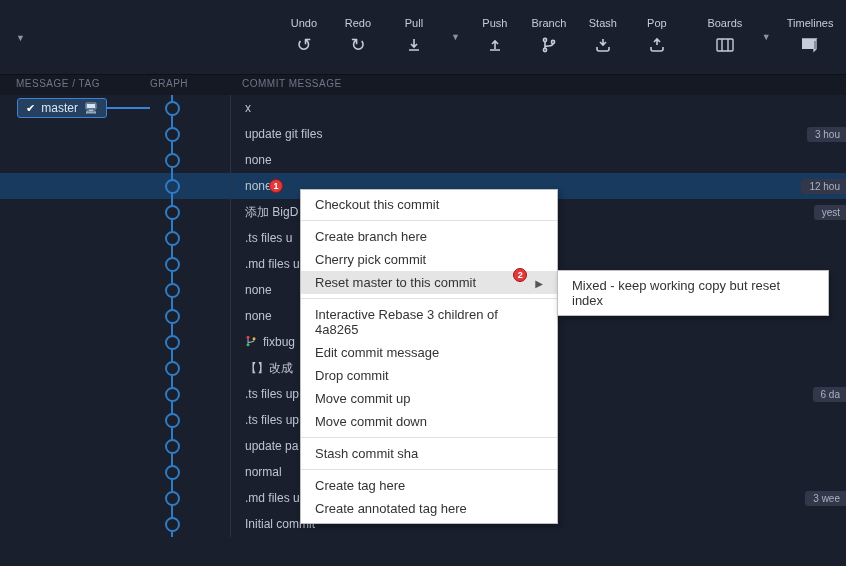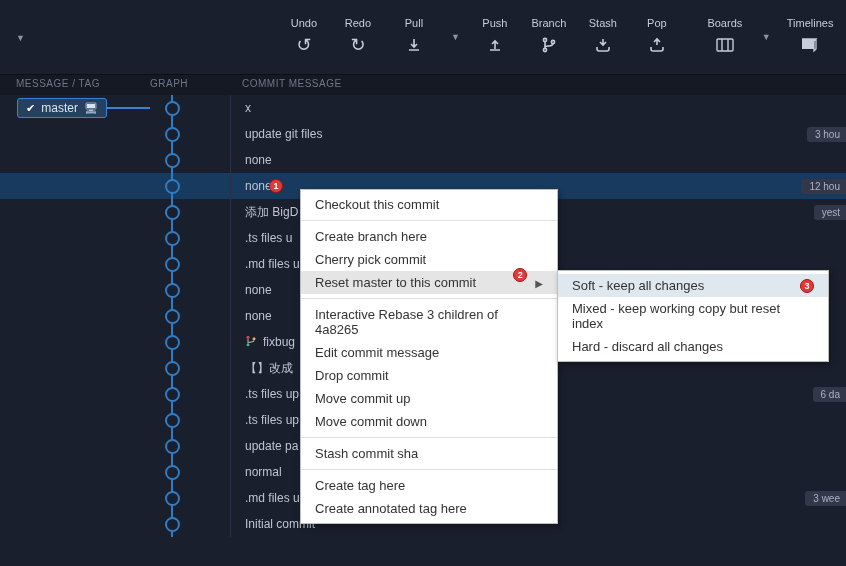--- a/index.html
+++ b/index.html
@@ -372,23 +372,16 @@
   <div class="ctx-sep"></div>
   <div class="ctx-item">
       <span>Create tag here</span>
     </div>
   <div class="ctx-item">
       <span>Create annotated tag here</span>
     </div>
 </div>
 
 <div class="sub-menu" style="left:557px; top:270px;">
-  <div class="ctx-item hover">
-    <span>Soft - keep all changes</span>
-    <span class="callout" style="position:static;">3</span>
-  </div>
   <div class="ctx-item">
       <span>Mixed - keep working copy but reset index</span>
     </div>
-  <div class="ctx-item">
-      <span>Hard - discard all changes</span>
-    </div>
 </div>
 
 </body></html>

